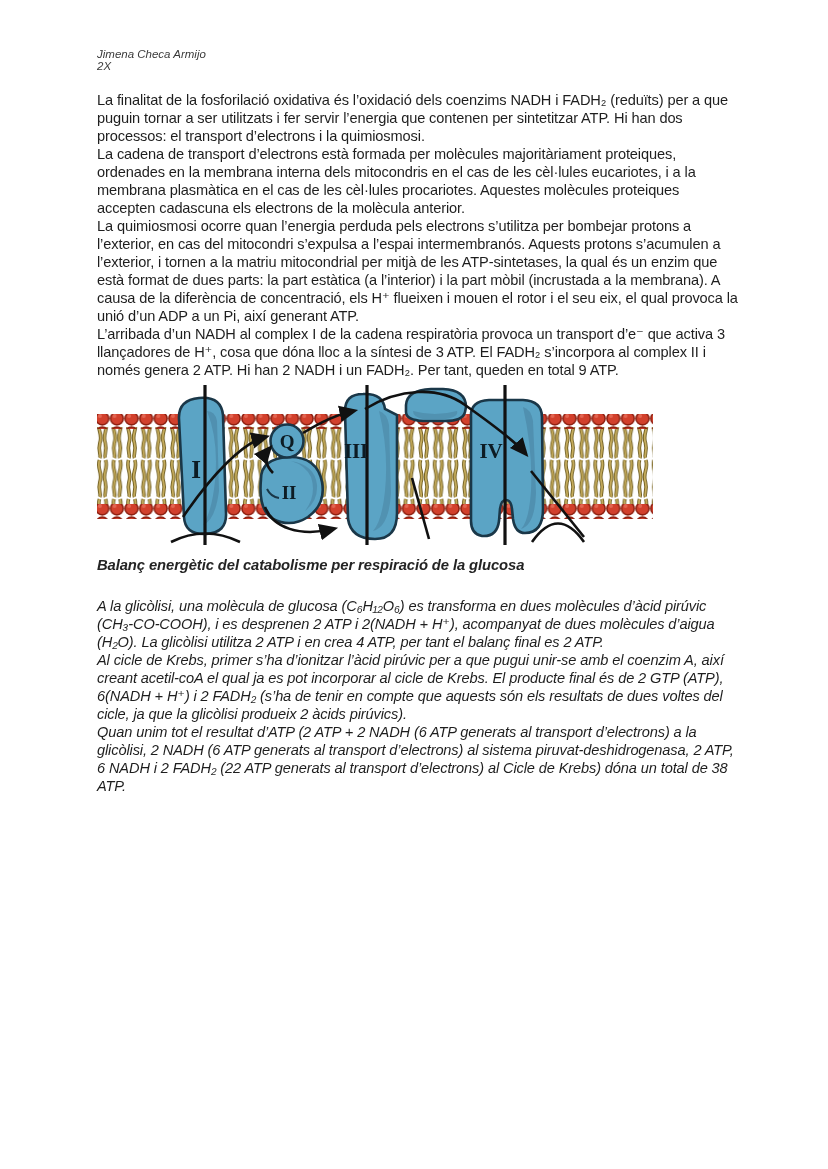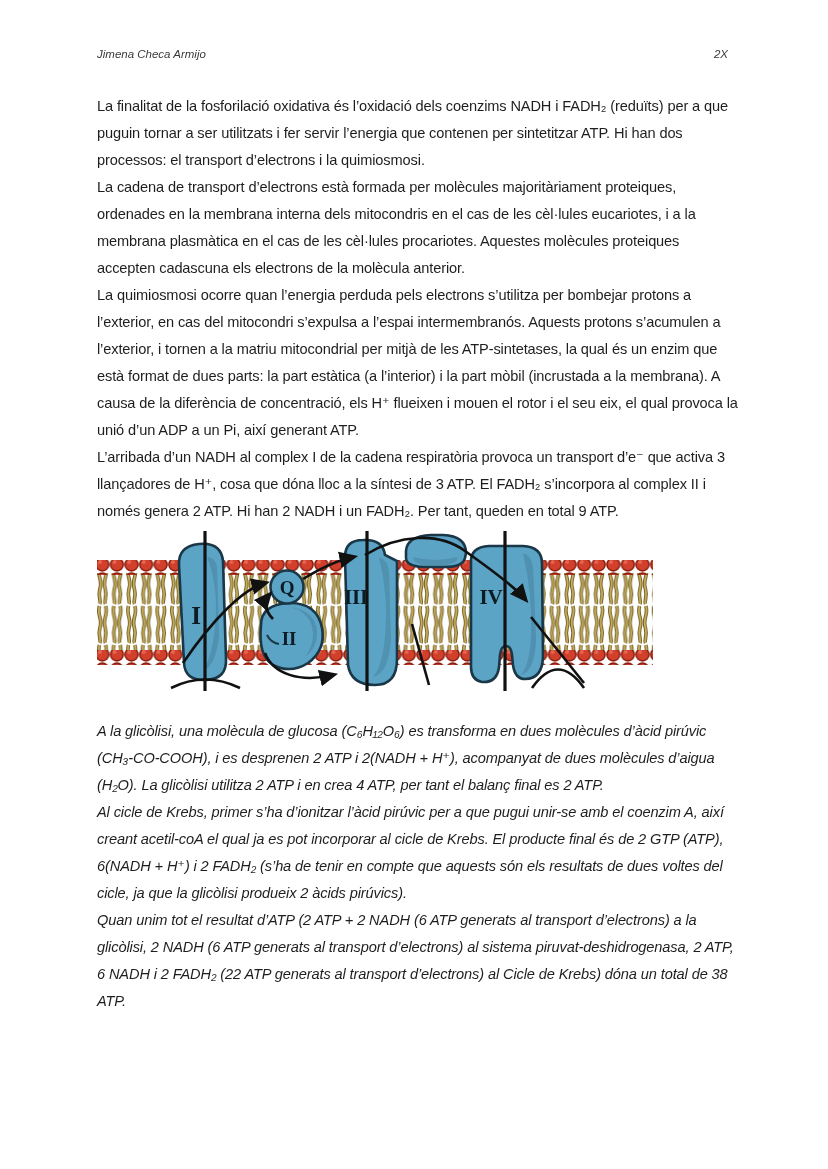--- a/index.html
+++ b/index.html
@@ -7,25 +7,25 @@
     position:relative;
     width:828px;height:1169px;
     background:#ffffff;
     overflow:hidden;
     font-family:"Liberation Sans","DejaVu Sans",sans-serif;
     color:#212121;
   }
   .header{
     display:flex;justify-content:space-between;align-items:baseline;
     padding:48px 100px 0 97px;
-    font-style:italic;font-size:11.5px;color:#3a3a3a;
+    font-style:italic;font-size:11.5px;color:#3a3a3a;flex-direction:column;
   }
   .content{
-    margin:33px 90px 0 97px;
-    font-size:14.6px;line-height:27px;letter-spacing:-0.12px;
+    margin:19px 90px 0 97px;
+    font-size:14.6px;line-height:18px;letter-spacing:-0.12px;
     color:#1e1e1e;
   }
   .content p{margin:0;}
   .figure-block{margin-top:2px;}
   .figure-block svg{display:block;margin-left:-2px;}
   .caption{
     margin-top:7px;
     font-style:italic;font-weight:600;font-size:14.8px;color:#242424;
     letter-spacing:-0.1px;
   }
@@ -116,20 +116,21 @@
 
         <g text-anchor="middle">
           <text class="roman-label" x="101" y="97" font-size="25">I</text>
           <text class="roman-label" x="192" y="67" font-size="19">Q</text>
           <text class="roman-label" x="194" y="118" font-size="19">II</text>
           <text class="roman-label" x="261" y="77" font-size="21">III</text>
           <text class="roman-label" x="396" y="77" font-size="21">IV</text>
         </g>
       </svg>
 
+      <div class="caption">Balanç energètic del catabolisme per respiració de la glucosa</div>
     </div>
 
     <div class="bottom-block">
       <p>A la glicòlisi, una molècula de glucosa (C₆H₁₂O₆) es transforma en dues molècules d’àcid pirúvic (CH₃-CO-COOH), i es desprenen 2 ATP i 2(NADH + H⁺), acompanyat de dues molècules d’aigua (H₂O). La glicòlisi utilitza 2 ATP i en crea 4 ATP, per tant el balanç final es 2 ATP.</p>
       <p>Al cicle de Krebs, primer s’ha d’ionitzar l’àcid pirúvic per a que pugui unir-se amb el coenzim A, així creant acetil-coA el qual ja es pot incorporar al cicle de Krebs. El producte final és de 2 GTP (ATP), 6(NADH + H⁺) i 2 FADH₂ (s’ha de tenir en compte que aquests són els resultats de dues voltes del cicle, ja que la glicòlisi produeix 2 àcids pirúvics).</p>
       <p>Quan unim tot el resultat d’ATP (2 ATP + 2 NADH (6 ATP generats al transport d’electrons) a la glicòlisi, 2 NADH (6 ATP generats al transport d’electrons) al sistema piruvat-deshidrogenasa, 2 ATP, 6 NADH i 2 FADH₂ (22 ATP generats al transport d’electrons) al Cicle de Krebs) dóna un total de 38 ATP.</p>
     </div>
   </div>
 
 </div>

